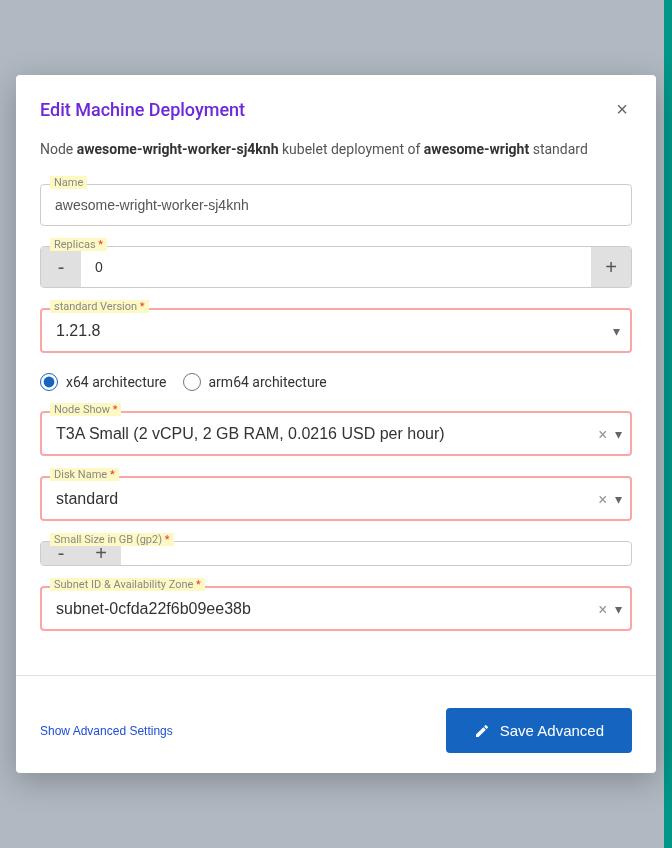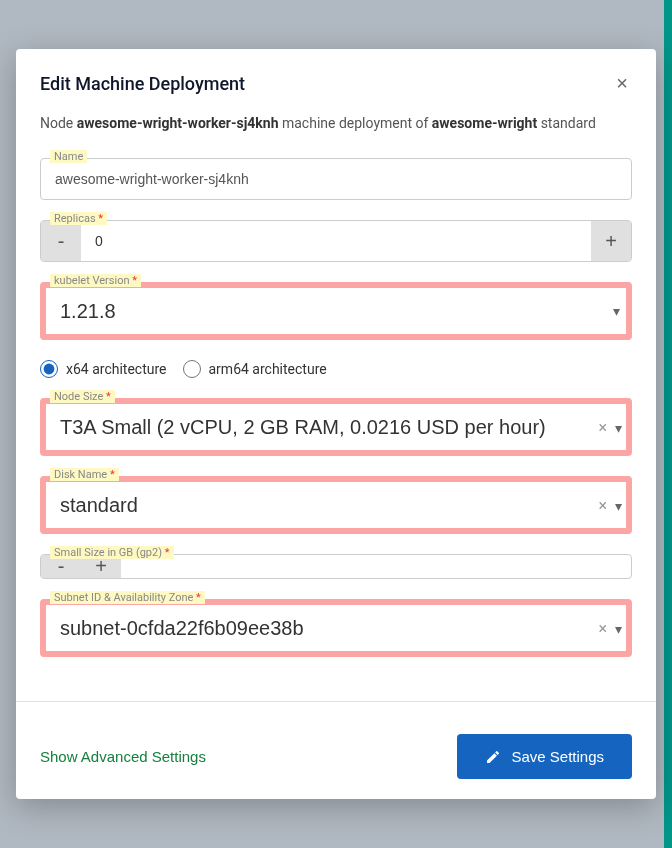--- a/index.html
+++ b/index.html
@@ -41,21 +41,21 @@
     .modal-header {
       display: flex;
       justify-content: space-between;
       align-items: center;
       padding: 20px 24px 16px;
       border-bottom: none;
     }
     .modal-title {
       font-size: 18px;
       font-weight: 500;
-      color: #0f172a;
+      color: #6d28d9;
     }
     .close-btn {
       background: none;
       border: none;
       cursor: pointer;
       font-size: 20px;
       color: #666;
       padding: 4px;
       line-height: 1;
     }
@@ -125,24 +125,24 @@
       font-size: 14px;
       color: #333;
       outline: none;
       text-align: left;
     }
     .select-wrapper {
       position: relative;
     }
     .select-field {
       width: 100%;
-      border: 6px solid #fca5a5;
+      border: 2px solid #fca5a5;
       border-radius: 4px;
       padding: 12px 40px 12px 14px;
-      font-size: 20px;
+      font-size: 16px;
       color: #333;
       background: #fff;
       appearance: none;
       cursor: pointer;
       outline: none;
     }
     .select-arrow {
       position: absolute;
       right: 12px;
       top: 50%;
@@ -199,22 +199,22 @@
     }
     .modal-footer {
       display: flex;
       justify-content: space-between;
       align-items: center;
       padding: 16px 24px 20px;
     }
     .advanced-link {
       background: none;
       border: none;
-      color: #15803d;
-      font-size: 15px;
+      color: #1d4ed8;
+      font-size: 12px;
       cursor: pointer;
       text-decoration: none;
     }
     .save-btn {
       background: #1565c0;
       color: #fff;
       border: none;
       border-radius: 4px;
       padding: 14px 28px;
       font-size: 15px;
@@ -240,42 +240,42 @@
 
 <div class="modal-overlay">
   <div class="teal-bar"></div>
   <div class="modal">
     <div class="modal-header">
       <span class="modal-title">Edit Machine Deployment</span>
       <button class="close-btn">×</button>
     </div>
     <div class="modal-body">
       <p class="description">
-        <span>Node </span><strong>awesome-wright-worker-sj4knh</strong><span> machine deployment of </span><strong>awesome-wright</strong><span> standard</span>
+        <span>Node </span><strong>awesome-wright-worker-sj4knh</strong><span> kubelet deployment of </span><strong>awesome-wright</strong><span> standard</span>
       </p>
 
       <div class="field-group">
         <span class="field-label">Name</span>
         <input class="text-input" type="text" value="awesome-wright-worker-sj4knh" placeholder="awesome-wright-worker-sj4knh" style="">
       </div>
 
       <div class="field-group">
         <span class="field-label">
           <span>Replicas</span><span class="required"> *</span>
         </span>
         <div class="stepper-group">
           <button class="stepper-btn">-</button>
           <input class="stepper-input" type="text" value="0" style="">
           <button class="stepper-btn">+</button>
         </div>
       </div>
 
       <div class="field-group">
         <span class="field-label">
-          <span>kubelet Version</span><span class="required"> *</span>
+          <span>standard Version</span><span class="required"> *</span>
         </span>
         <div class="select-wrapper">
           <select class="select-field">
             <option value="1.21.8" selected="">1.21.8</option>
           </select>
           <span class="select-arrow">▾</span>
         </div>
       </div>
 
       <div class="radio-group">
@@ -284,21 +284,21 @@
           <span>x64 architecture</span>
         </label>
         <label class="radio-label">
           <input class="radio-input" type="radio" name="architecture" value="arm64" style="">
           <span>arm64 architecture</span>
         </label>
       </div>
 
       <div class="field-group">
         <span class="field-label">
-          <span>Node Size</span><span class="required"> *</span>
+          <span>Node Show</span><span class="required"> *</span>
         </span>
         <div class="select-with-clear">
           <select class="select-field">
             <option value="t3a_small" selected="">T3A Small (2 vCPU, 2 GB RAM, 0.0216 USD per hour)</option>
           </select>
           <div class="select-icons">
             <span class="clear-icon">×</span>
             <span class="chevron-icon">▾</span>
           </div>
         </div>
@@ -345,17 +345,17 @@
       </div>
 
     </div>
     <hr class="divider">
     <div class="modal-footer">
       <button class="advanced-link">Show Advanced Settings</button>
       <button class="save-btn">
         <svg class="edit-icon-svg" viewBox="0 0 24 24" xmlns="http://www.w3.org/2000/svg">
           <path d="M3 17.25V21h3.75L17.81 9.94l-3.75-3.75L3 17.25zM20.71 7.04a1 1 0 0 0 0-1.41l-2.34-2.34a1 1 0 0 0-1.41 0l-1.83 1.83 3.75 3.75 1.83-1.83z"></path>
         </svg>
-        <span>Save Settings</span>
+        <span>Save Advanced</span>
       </button>
     </div>
   </div>
 </div>
 
 </body></html>

